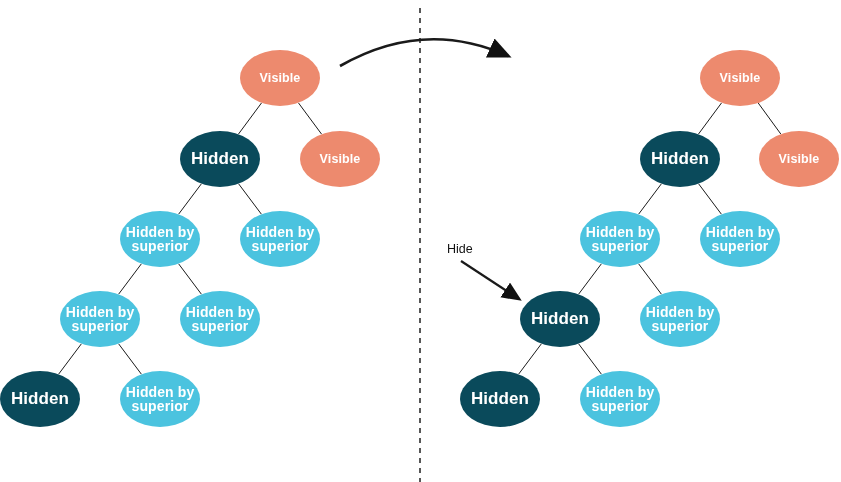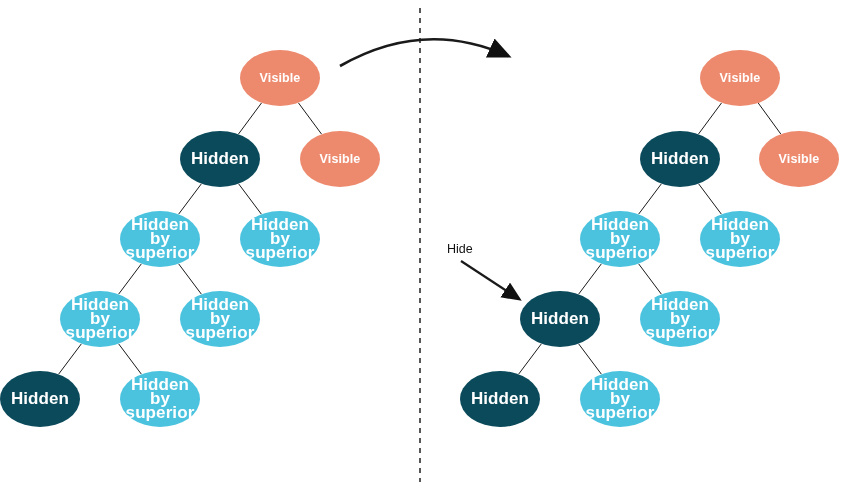--- a/index.html
+++ b/index.html
@@ -19,21 +19,21 @@
     color:#ffffff;
     font-weight:bold;
     border-radius:50%;
     box-sizing:border-box;
     line-height:14px;
     letter-spacing:0.1px;
     z-index:5;
   }
   .node.t-visible{font-size:12.5px;}
   .node.t-hidden{font-size:17px;}
-  .node.t-hbs{font-size:17px;}
+  .node.t-hbs{font-size:14px;}
   .hide-label{
     position:absolute;
     font-size:12.5px;
     color:#111111;
     font-weight:400;
     z-index:6;
     white-space:nowrap;
   }
 </style>
 </head>

